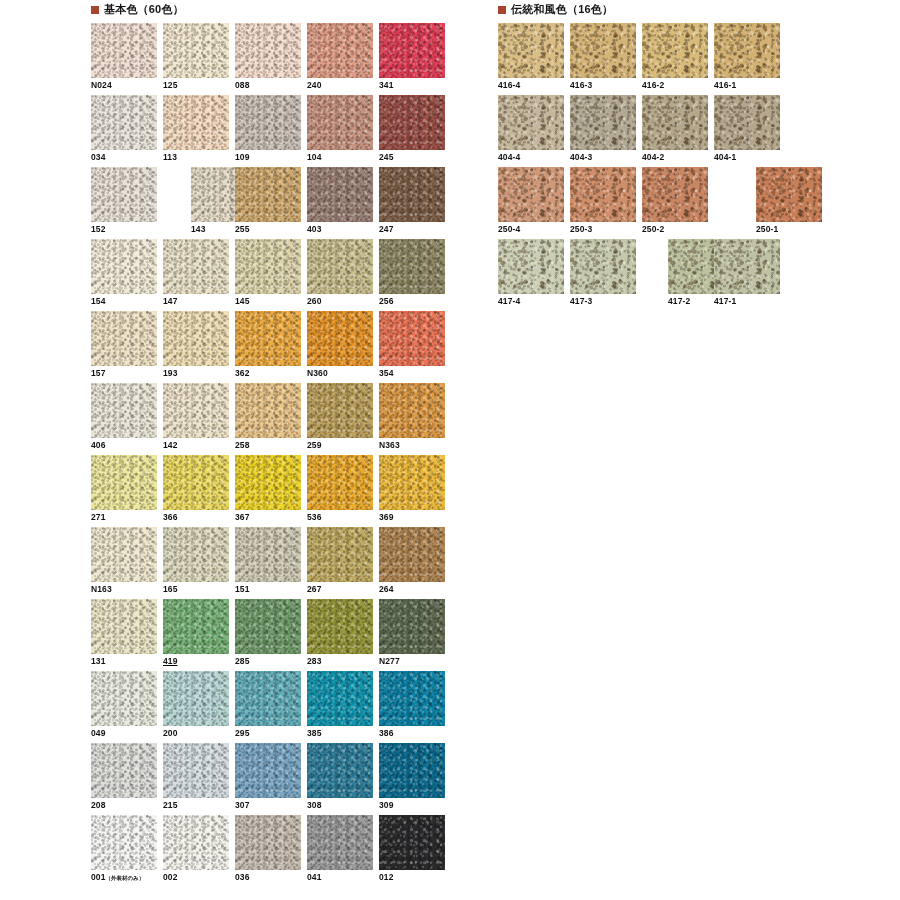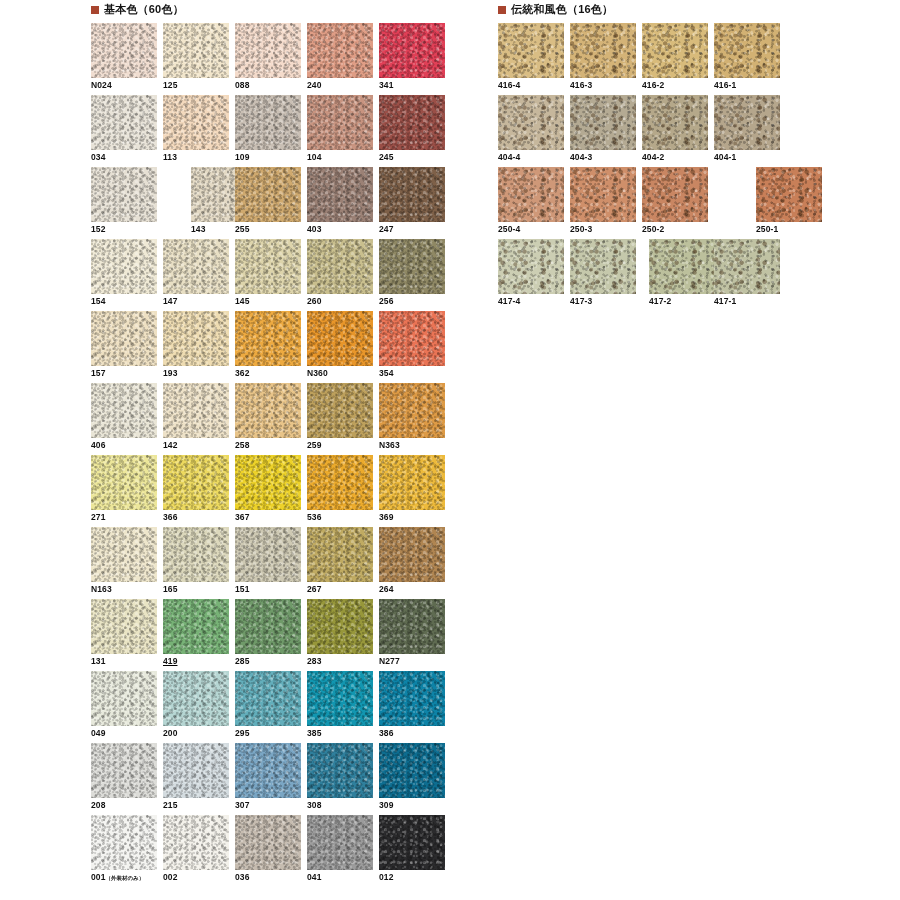--- a/index.html
+++ b/index.html
@@ -561,21 +561,21 @@
         </div>
         <div class="label">417-4</div>
       </div>
       <div class="cell" style="left: 72px; top: 216px;">
         <div class="swatch coarse" style="background-color: rgb(197, 200, 171);">
           <div class="tex"></div>
           <div class="tex2"></div>
         </div>
         <div class="label">417-3</div>
       </div>
-      <div class="cell" style="left: 139px; top: 216px; padding-left: 12px;">
+      <div class="cell" style="left: 158px; top: 216px; padding-left: 12px;">
         <div class="swatch coarse" style="background-color: rgb(188, 192, 156);">
           <div class="tex"></div>
           <div class="tex2"></div>
         </div>
         <div class="label">417-2</div>
       </div>
       <div class="cell" style="left: 216px; top: 216px;">
         <div class="swatch coarse" style="background-color: rgb(192, 194, 163);">
           <div class="tex"></div>
           <div class="tex2"></div>

